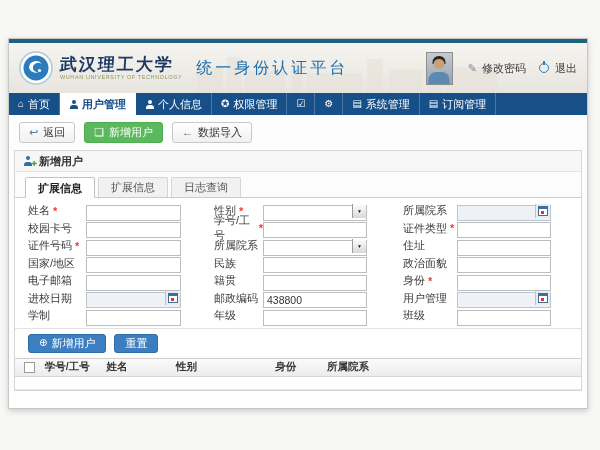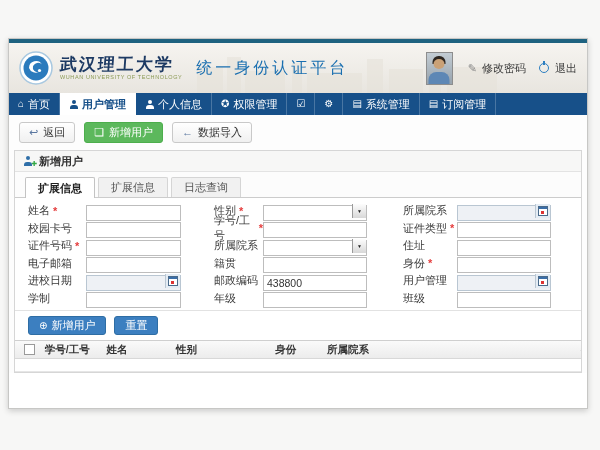--- a/index.html
+++ b/index.html
@@ -247,20 +247,34 @@
                 <span>所属院系</span>
               </span>
               <span class="fld fld2"><input class="inp inp-sel" style=""><span class="adorn sel">▼</span></span>
               <span class="f-label lab3">
                 <span>住址</span>
               </span>
               <span class="fld fld3"><input class="inp" style=""></span>
             </div>
             <div class="f-row">
               <span class="f-label lab1">
+                <span>国家/地区</span>
+              </span>
+              <span class="fld fld1"><input class="inp" style=""></span>
+              <span class="f-label lab2">
+                <span>民族</span>
+              </span>
+              <span class="fld fld2"><input class="inp" style=""></span>
+              <span class="f-label lab3">
+                <span>政治面貌</span>
+              </span>
+              <span class="fld fld3"><input class="inp" style=""></span>
+            </div>
+            <div class="f-row">
+              <span class="f-label lab1">
                 <span>电子邮箱</span>
               </span>
               <span class="fld fld1"><input class="inp" style=""></span>
               <span class="f-label lab2">
                 <span>籍贯</span>
               </span>
               <span class="fld fld2"><input class="inp" style=""></span>
               <span class="f-label lab3">
                 <span>身份</span>
                 <b class="req">*</b>

